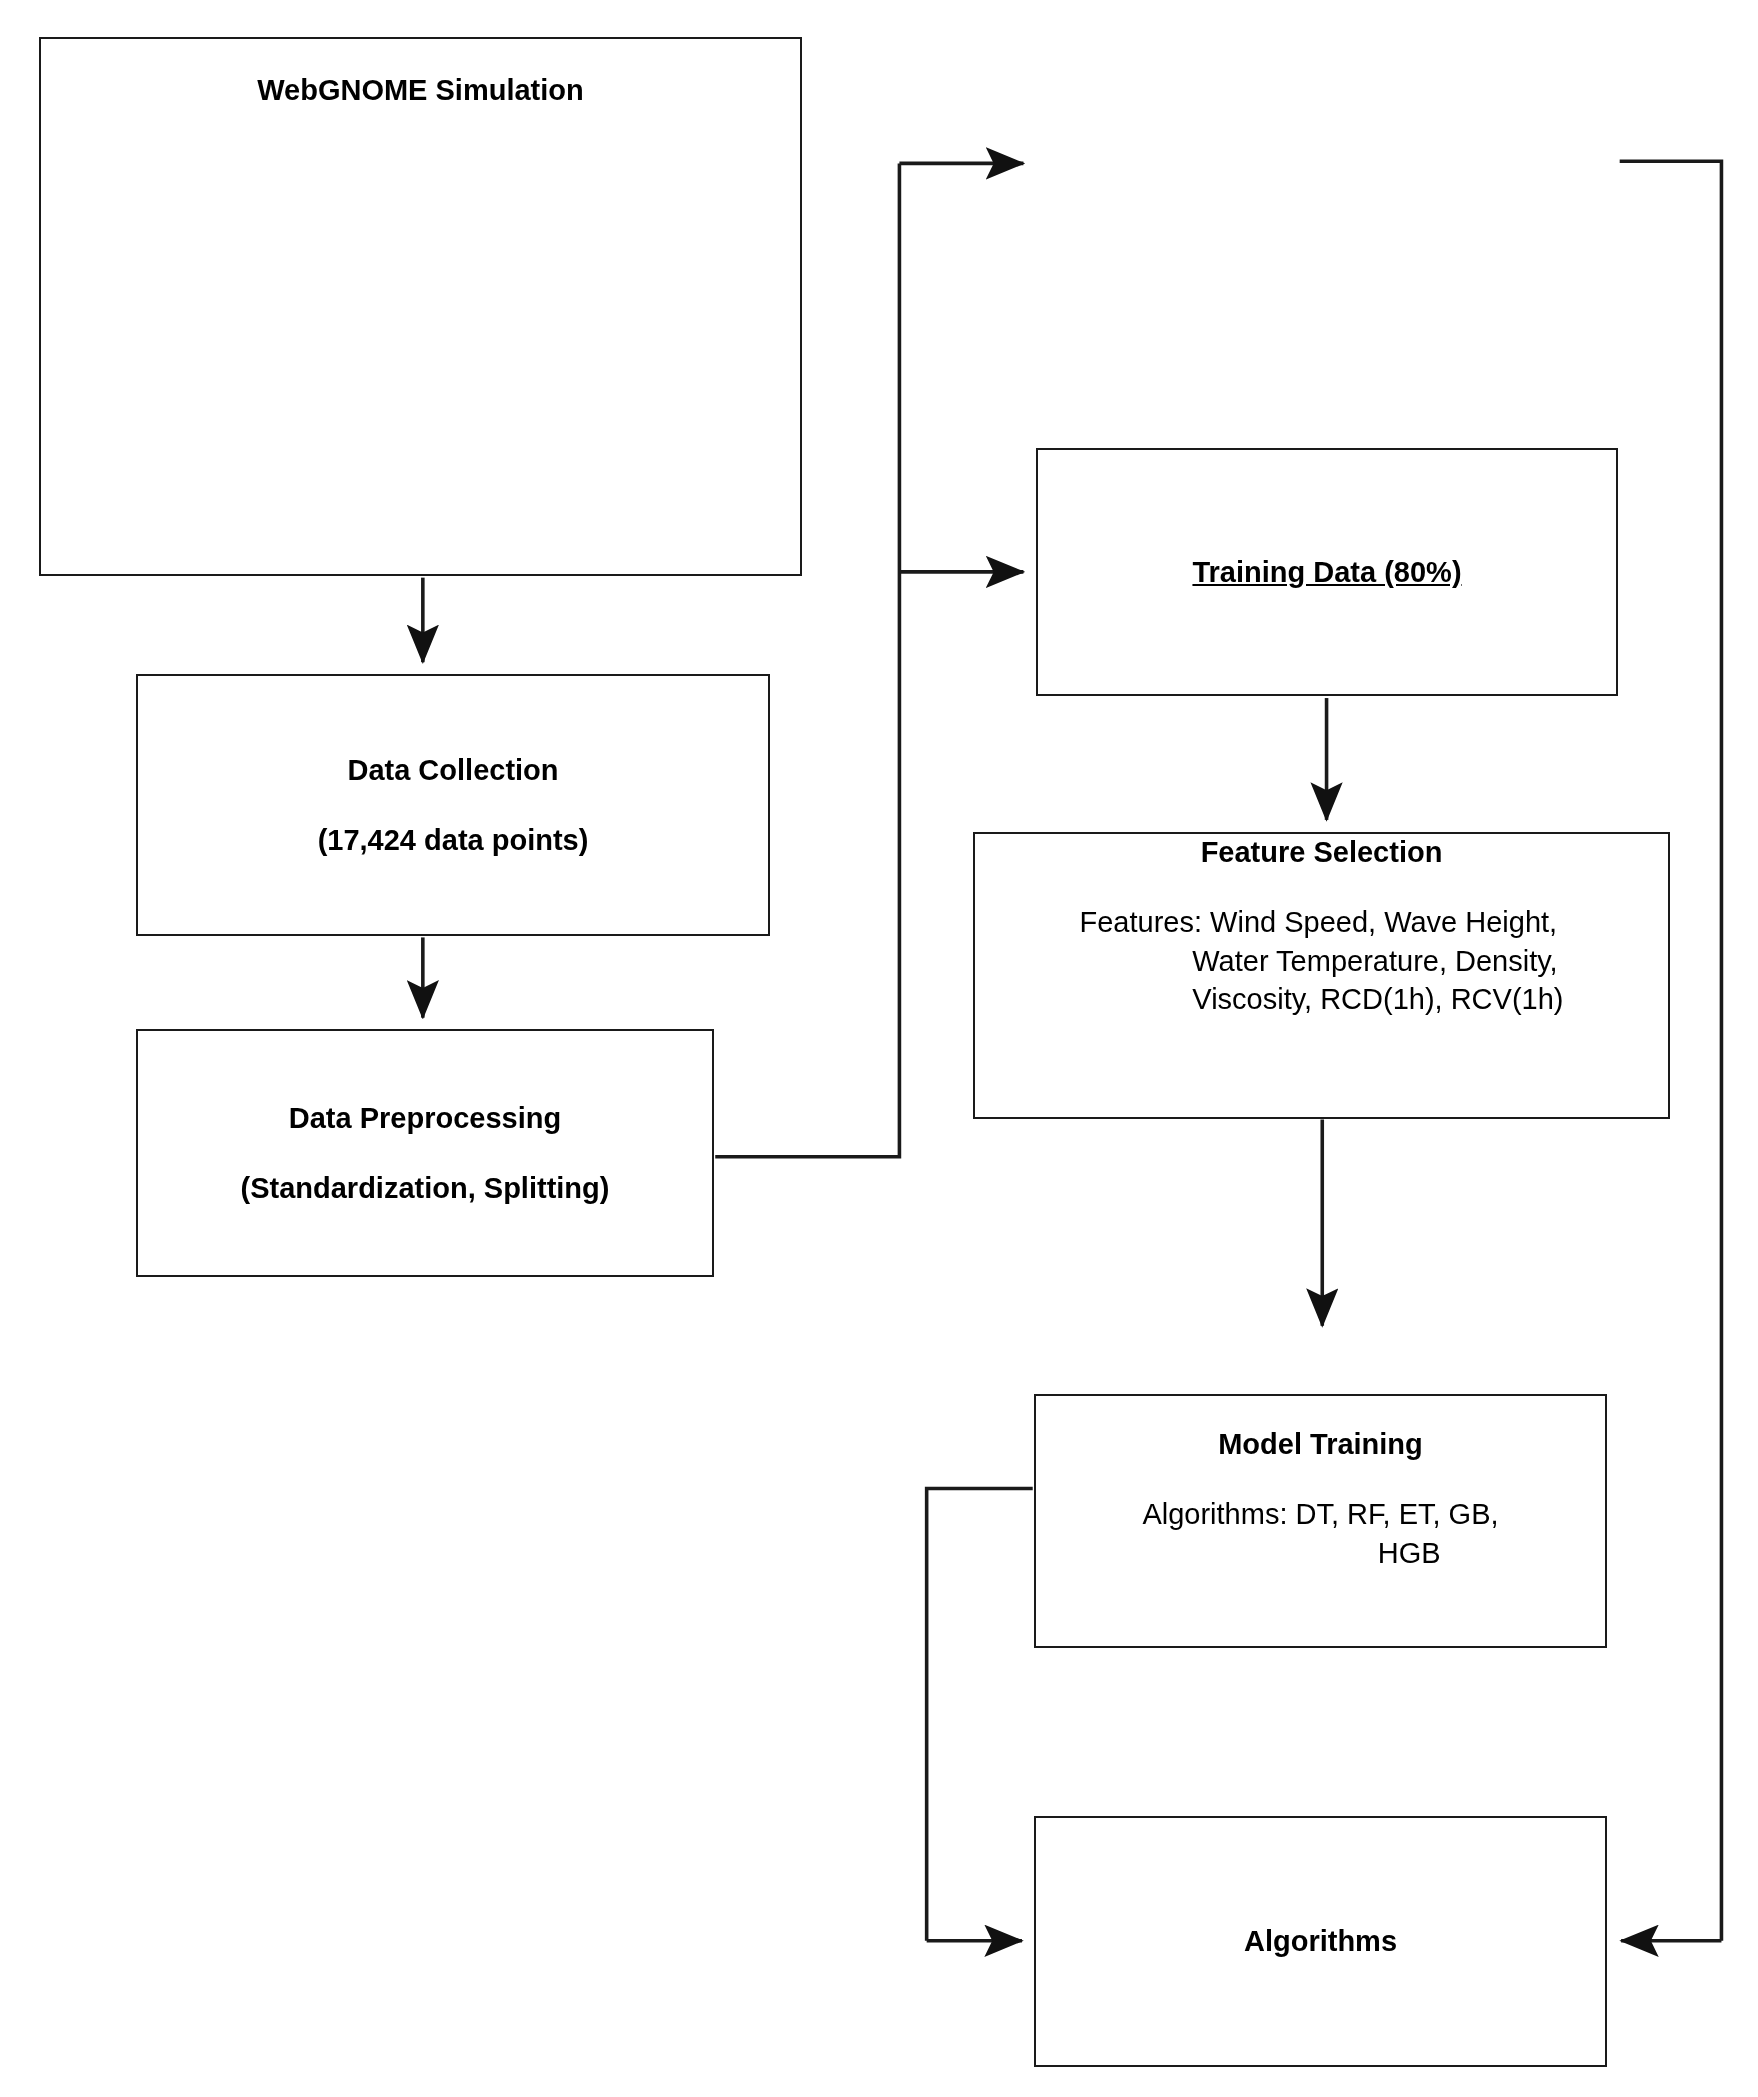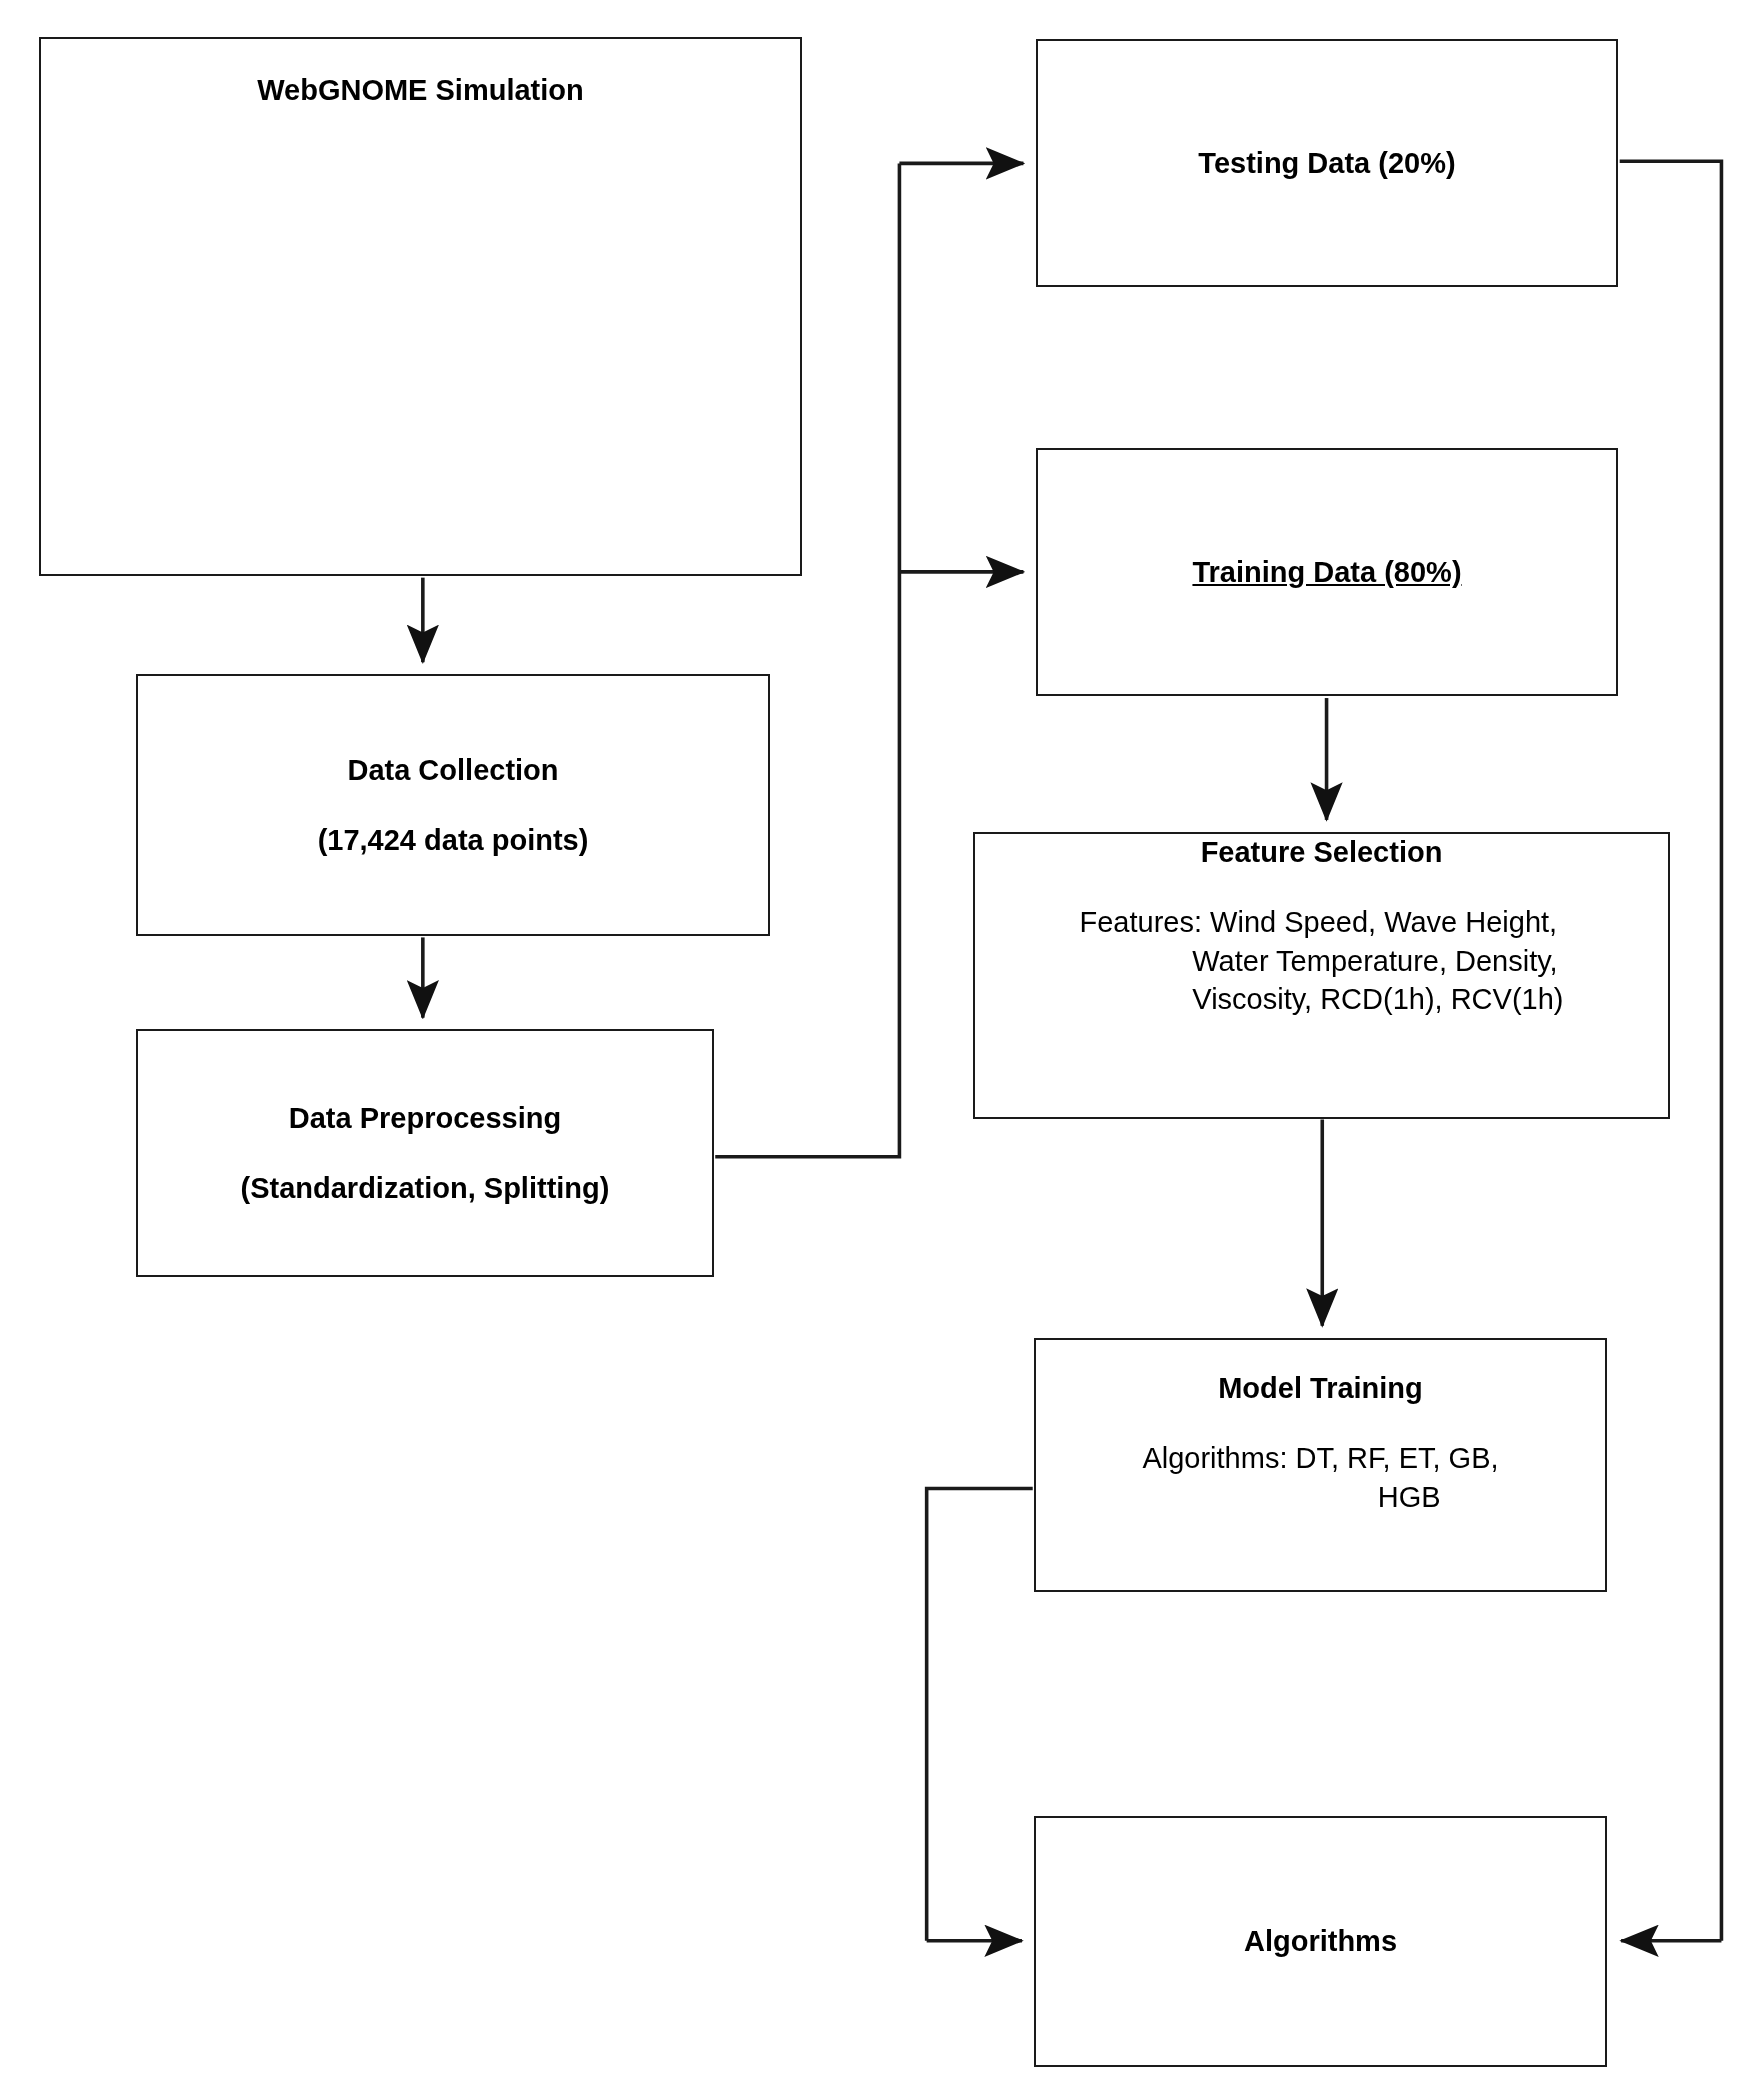--- a/index.html
+++ b/index.html
@@ -75,21 +75,21 @@
   #node-training {
     left: 1036px; top: 448px; width: 582px; height: 248px; text-decoration: underline;
   }
   #node-feature {
     left: 973px; top: 832px; width: 697px; height: 287px;
     justify-content: flex-start;
   }
   #node-feature .node-body { text-align: left; }
 
   #node-model {
-    left: 1034px; top: 1338px; width: 573px; height: 254px;
+    left: 1034px; top: 1394px; width: 573px; height: 254px;
     justify-content: flex-start;
     padding-top: 30px;
   }
   #node-evaluation {
     left: 1034px; top: 1816px; width: 573px; height: 251px;
   }
 </style>
 </head>
 <body>
 
@@ -134,23 +134,20 @@
     <div class="gap-md"></div>
     <div class="node-sub-bold">(17,424 data points)</div>
   </div>
 
   <div class="node" id="node-preprocessing">
     <div class="node-title">Data Preprocessing</div>
     <div class="gap-md"></div>
     <div class="node-sub-bold">(Standardization, Splitting)</div>
   </div>
 
-  <div class="node" id="node-testing">
-    <div class="node-title">Testing Data (20%)</div>
-  </div>
 
   <div class="node" id="node-training">
     <div class="node-title">Training Data (80%)</div>
   </div>
 
   <div class="node" id="node-feature">
     <div class="node-title">Feature Selection</div>
     <div class="gap-md"></div>
     <div class="node-body">Features: Wind Speed, Wave Height,
               Water Temperature, Density,

